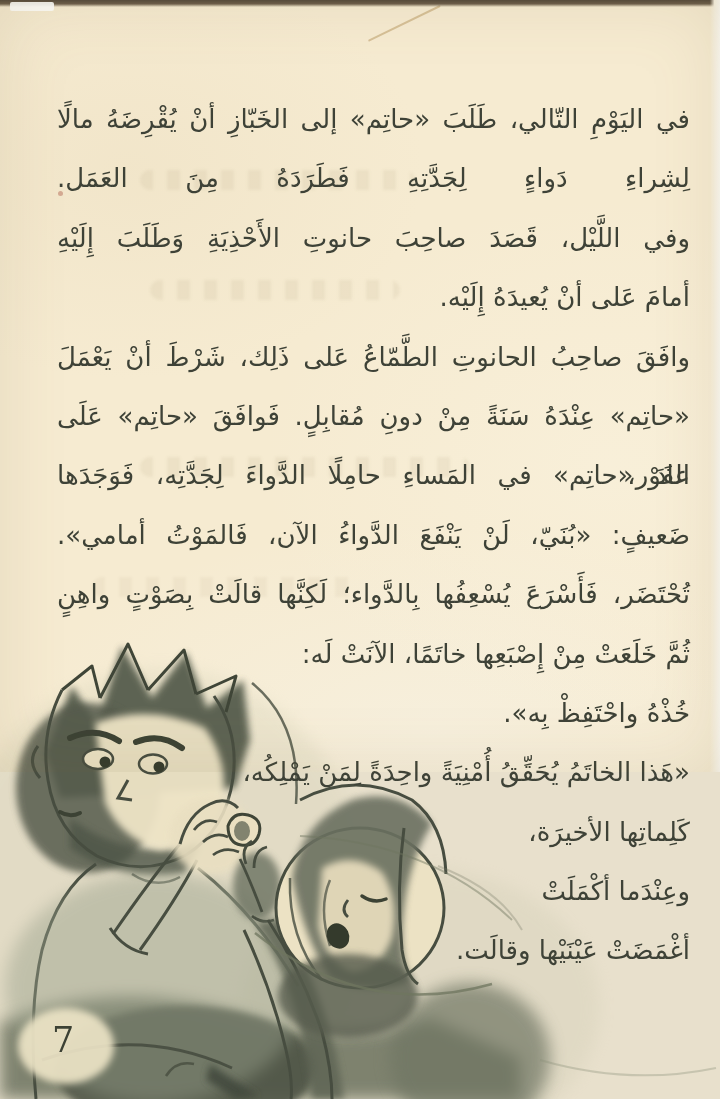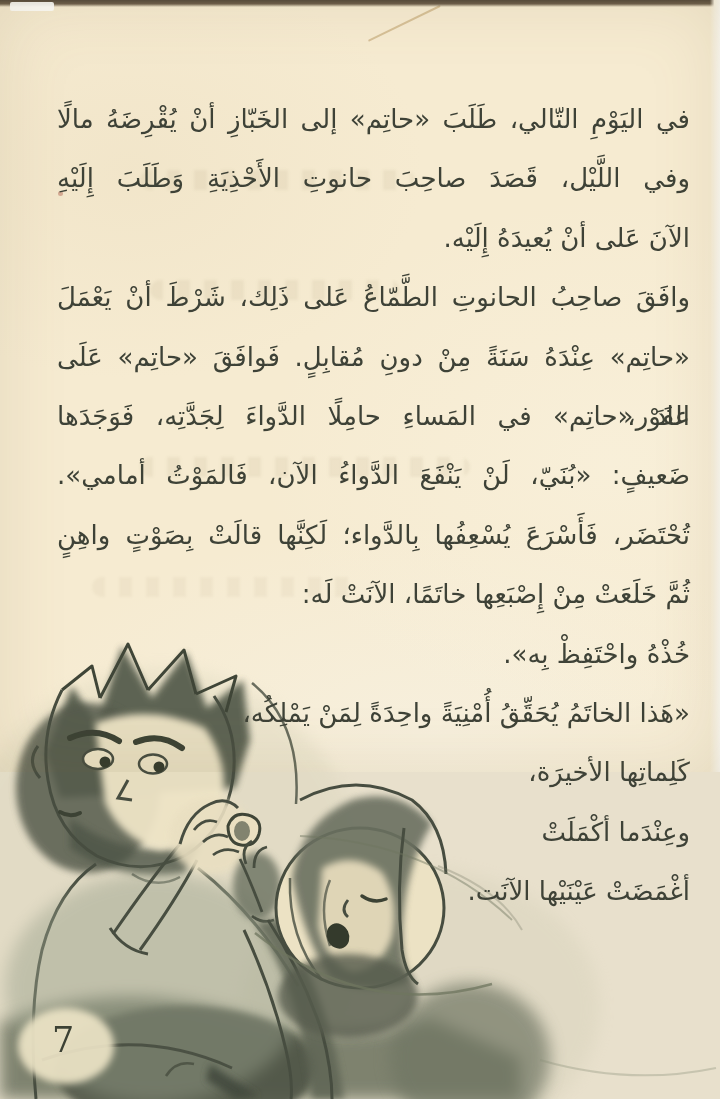--- a/index.html
+++ b/index.html
@@ -49,33 +49,34 @@
 
   <div class="scratch"></div>
   <div class="red-dot"></div>
   <div class="ghost g1"></div>
   <div class="ghost g2"></div>
   <div class="ghost g3"></div>
   <div class="ghost g4"></div>
 
   <div class="story">
     <div class="line j">في اليَوْمِ التّالي، طَلَبَ «حاتِم» إلى الخَبّازِ أنْ يُقْرِضَهُ مالًا</div>
+    <div class="line j">لِشِراءِ دَواءٍ لِجَدَّتِهِ فَطَرَدَهُ مِنَ العَمَل.</div>
     <div class="line j">وفي اللَّيْل، قَصَدَ صاحِبَ حانوتِ الأَحْذِيَةِ وَطَلَبَ إِلَيْهِ</div>
-    <div class="line r">الآنَ عَلى أنْ يُعيدَهُ إِلَيْه.</div>
+    <div class="line r">أمامَ عَلى أنْ يُعيدَهُ إِلَيْه.</div>
     <div class="line j">وافَقَ صاحِبُ الحانوتِ الطَّمّاعُ عَلى ذَلِك، شَرْطَ أنْ يَعْمَلَ</div>
     <div class="line j">«حاتِم» عِنْدَهُ سَنَةً مِنْ دونِ مُقابِلٍ. فَوافَقَ «حاتِم» عَلَى الفَوْر،</div>
     <div class="line j">عادَ «حاتِم» في المَساءِ حامِلًا الدَّواءَ لِجَدَّتِه، فَوَجَدَها</div>
     <div class="line j">ضَعيفٍ: «بُنَيّ، لَنْ يَنْفَعَ الدَّواءُ الآن، فَالمَوْتُ أمامي».</div>
     <div class="line j">تُحْتَضَر، فَأَسْرَعَ يُسْعِفُها بِالدَّواء؛ لَكِنَّها قالَتْ بِصَوْتٍ واهِنٍ</div>
     <div class="line r">ثُمَّ خَلَعَتْ مِنْ إِصْبَعِها خاتَمًا، الآنَتْ لَه:</div>
     <div class="line r">خُذْهُ واحْتَفِظْ بِه».</div>
     <div class="line r">«هَذا الخاتَمُ يُحَقِّقُ أُمْنِيَةً واحِدَةً لِمَنْ يَمْلِكُه،</div>
     <div class="line r">كَلِماتِها الأخيرَة،</div>
     <div class="line r">وعِنْدَما أكْمَلَتْ</div>
-    <div class="line r">أغْمَضَتْ عَيْنَيْها الآنَت.</div>
+    <div class="line r">أغْمَضَتْ عَيْنَيْها وقالَت.</div>
   </div>
 
   <svg class="illus" viewBox="0 0 720 471" xmlns="http://www.w3.org/2000/svg">
     <defs>
       <filter id="soft" x="-40%" y="-40%" width="180%" height="180%">
           <feGaussianBlur stdDeviation="8"></feGaussianBlur>
         </filter>
       <filter id="soft2" x="-40%" y="-40%" width="180%" height="180%">
           <feGaussianBlur stdDeviation="3.5"></feGaussianBlur>
         </filter>

